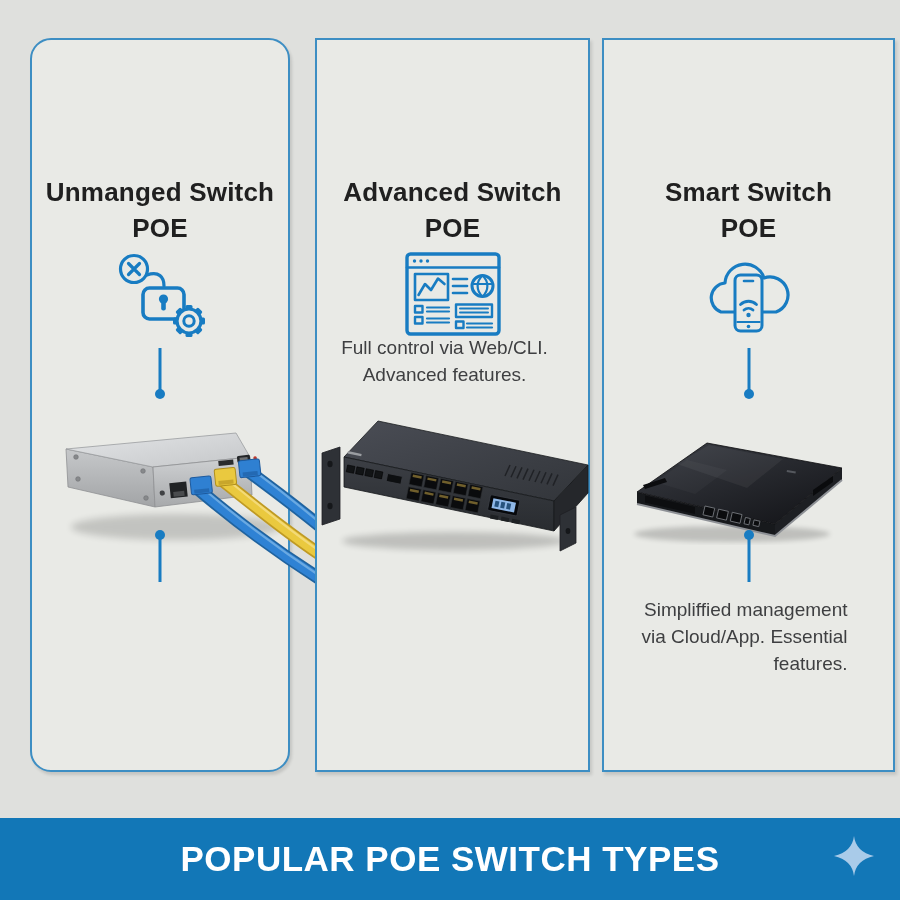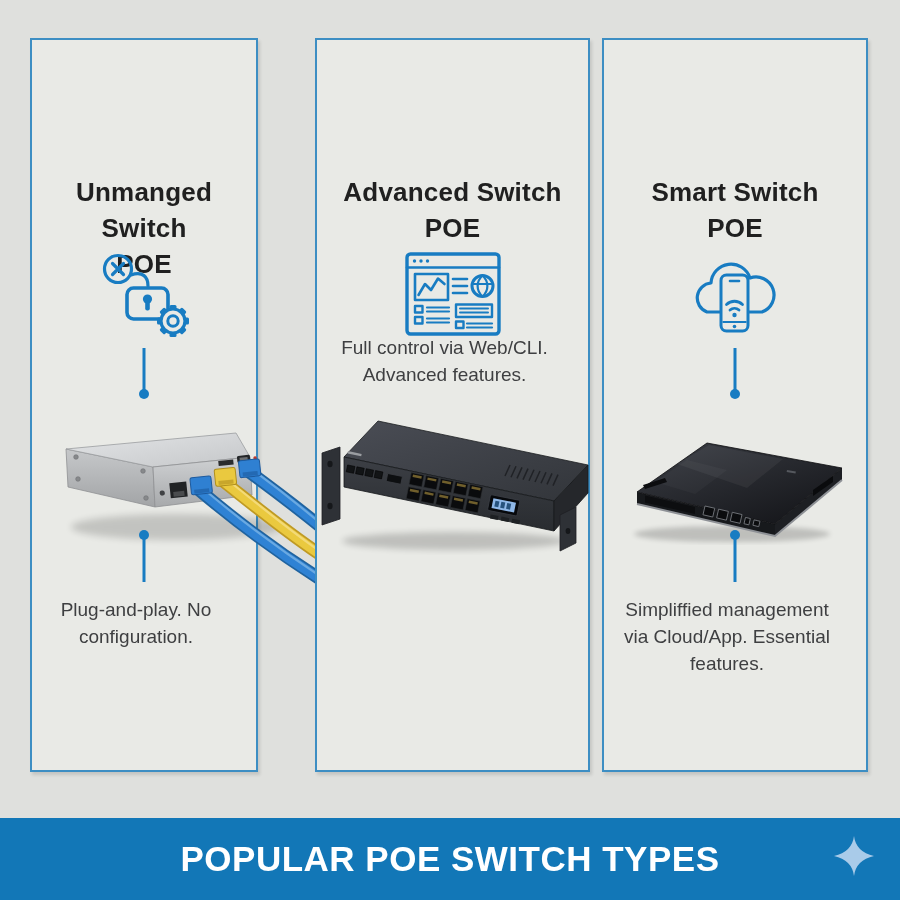--- a/index.html
+++ b/index.html
@@ -2,35 +2,35 @@
 <html><head>
 <meta charset="utf-8">
 <style>
   html,body{margin:0;padding:0;background:#c9cac8;}
   .stage{position:relative;width:900px;height:900px;overflow:hidden;
          background:#dfe0dd;font-family:"Liberation Sans",sans-serif;}
   
   .panel{position:absolute;top:38px;height:734px;background:#e9eae6;
          border:2px solid #3d8ec3;box-sizing:border-box;
          box-shadow:2px 3px 3px rgba(0,0,0,.12);}
-  .panel-1{left:30px;width:228px;}
+  .panel-1{left:30px;width:260px;border-radius:21px;}
   .panel-2{left:315px;width:275px;}
-  .panel-3{left:602px;width:266px;}
+  .panel-3{left:602px;width:293px;}
   .col-title{position:absolute;top:112px;left:0;right:0;text-align:center;
              font-size:26px;line-height:36px;font-weight:700;color:#202020;
              letter-spacing:.2px;}
   .col-title span{display:block;}
   .icon-wrap{position:absolute;top:210px;left:0;right:0;
              display:flex;justify-content:center;}
   .desc{position:absolute;left:0;right:16px;text-align:center;
         font-size:19px;line-height:27px;color:#3e3f41;}
   .desc p{margin:0 auto;}
   .desc-1{top:556px;} .desc-1 p{max-width:226px;}
   .desc-2{top:294px;} .desc-2 p{max-width:244px;}
-  .desc-3{top:556px;} .desc-3 p{max-width:214px;}
+  .desc-3{top:556px;text-align:right;} .desc-3 p{max-width:214px;}
   .conn-line{position:absolute;left:50%;transform:translateX(-50%);
              width:3px;background:#187cc2;}
   .conn-dot{position:absolute;left:50%;transform:translateX(-50%);
             width:10px;height:10px;border-radius:50%;background:#187cc2;}
   .line-a{top:308px;height:42px;} .dot-a{top:349px;}
   .dot-b{top:490px;} .line-b{top:499px;height:43px;}
   .device{position:absolute;}
   .dev-1{top:387px;left:-6px;}
   .dev-2{top:367px;left:-3px;}
   .dev-3{top:390px;left:3px;}
@@ -138,23 +138,20 @@
           <rect x="56" y="6" width="15" height="4" fill="#b08f1e" opacity="0.6"></rect>
           <rect x="78" y="-12" width="21" height="17" rx="2" fill="#2f80d2" stroke="#1d5a9e"></rect>
           <rect x="81" y="0" width="15" height="4" fill="#1d5a9e" opacity="0.6"></rect>
         </g>
       </svg>
     </div>
 
     <div class="conn-dot dot-b"></div>
     <div class="conn-line line-b"></div>
 
-    <div class="desc desc-1">
-      <p>Plug-and-play. No configuration.</p>
-    </div>
   </section>
 
   <section class="panel panel-2">
     <h2 class="col-title">
       <span>Advanced Switch</span>
       <span>POE</span>
     </h2>
 
     <div class="icon-wrap">
       <svg width="98" height="88" viewBox="0 0 98 88">

